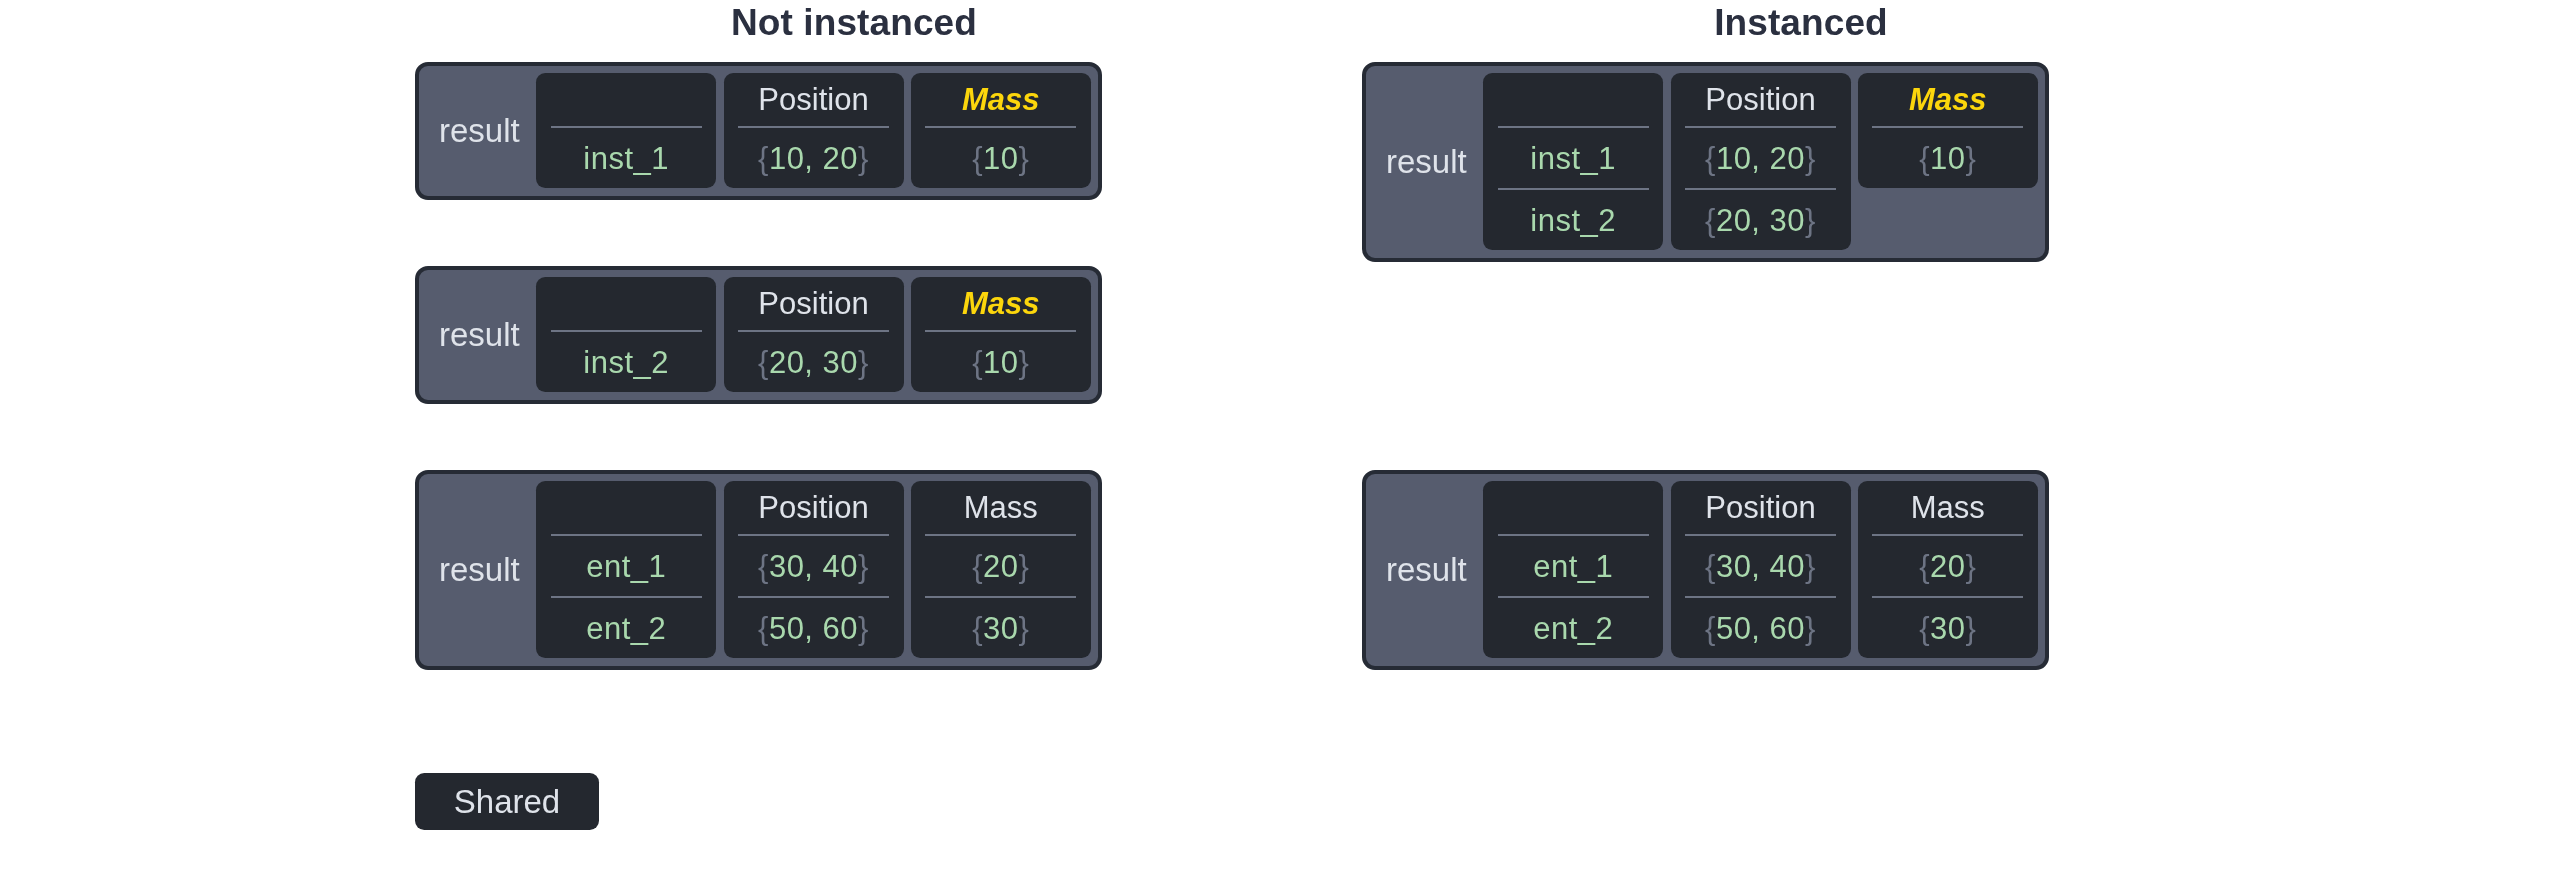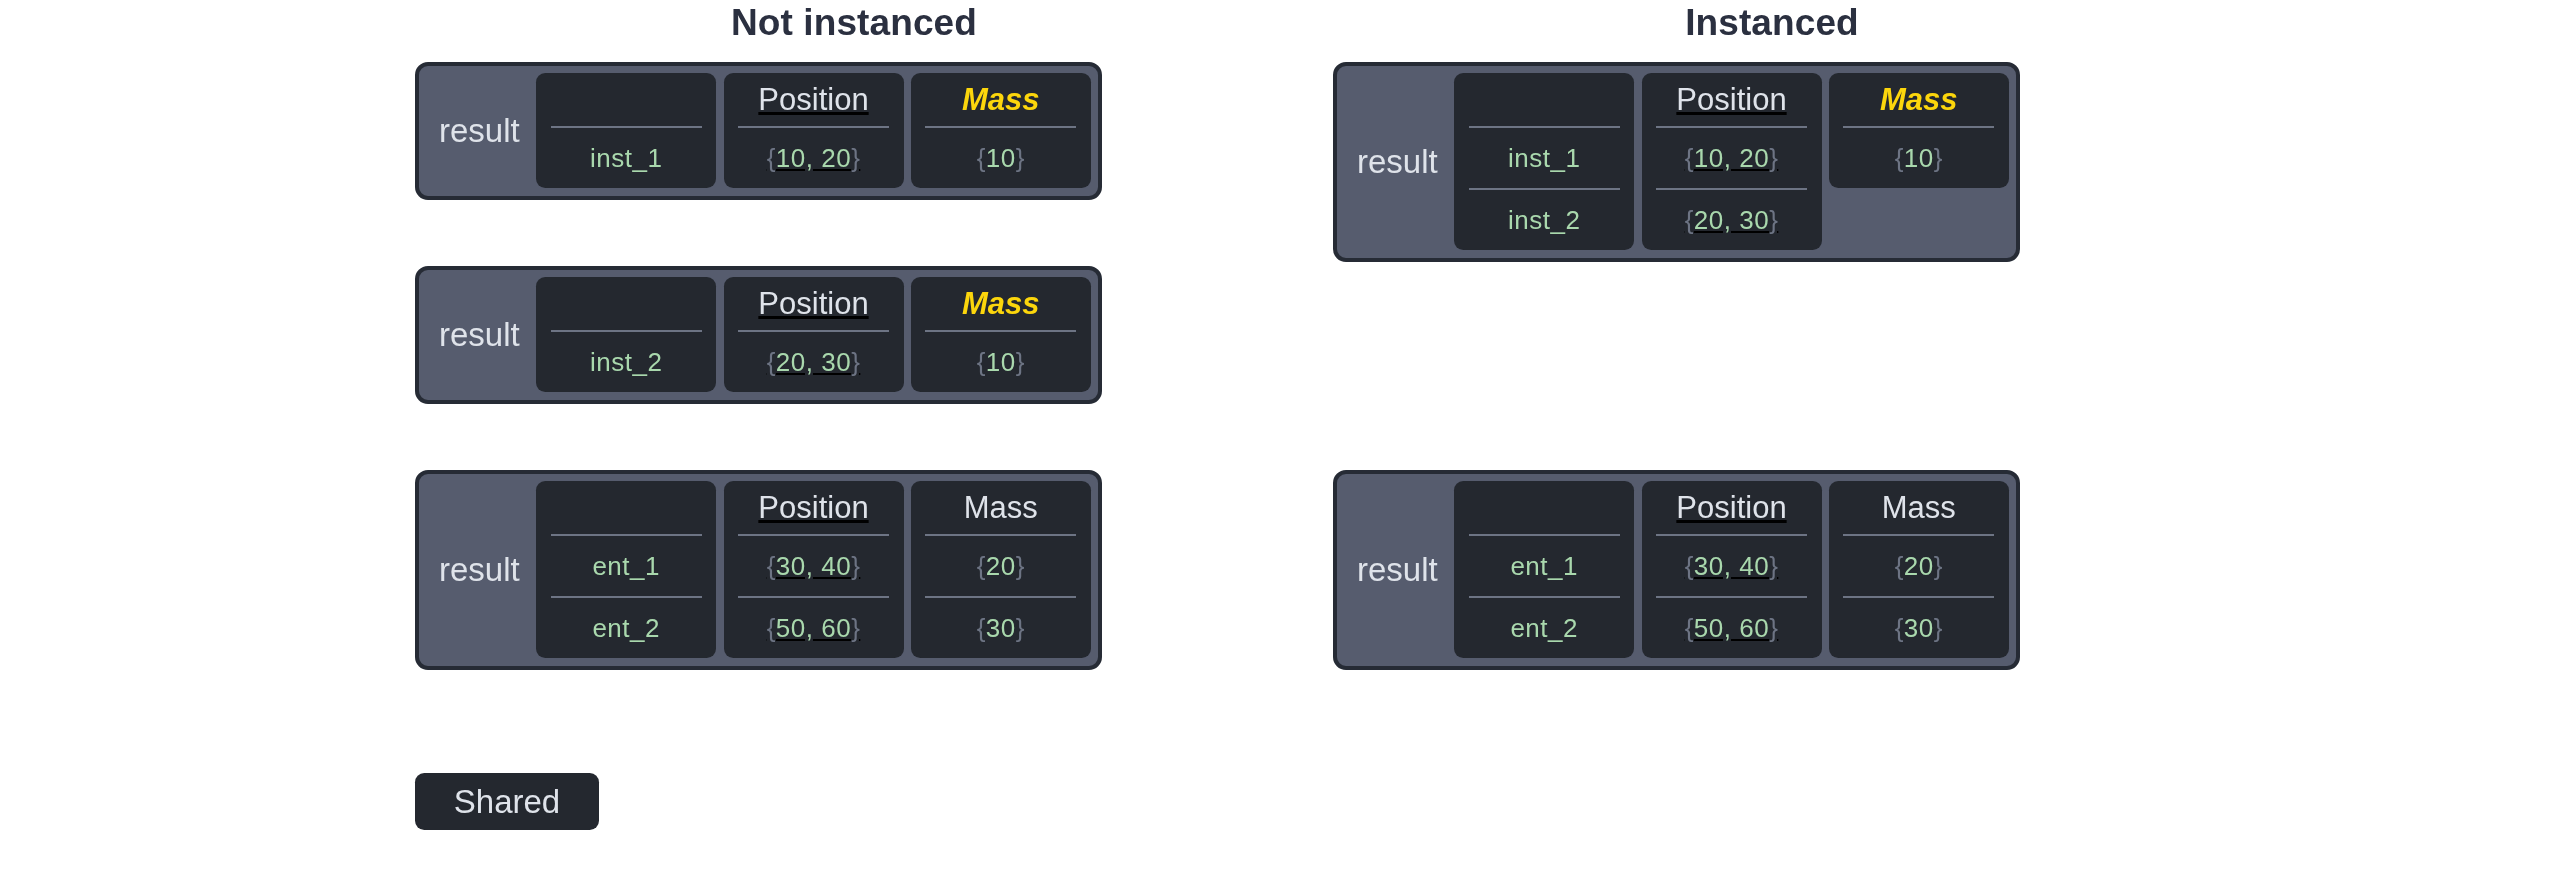--- a/index.html
+++ b/index.html
@@ -21,21 +21,21 @@
     top: 0;
     left: 0;
     width: 2576px;
     height: 777px;
   }
   .column {
     position: absolute;
     top: 0;
   }
   .column.left  { left: 415px;  width: 878px; }
-  .column.right { left: 1333px; width: 878px; }
+  .column.right { left: 1362px; width: 878px; }
 
   .col-title {
     text-align: center;
     font-size: 37px;
     font-weight: bold;
     color: #2b3040;
     letter-spacing: 0.1px;
     line-height: 42px;
     height: 42px;
     margin: 0;
@@ -84,21 +84,21 @@
 
   .comp-col {
     background: #24282f;
     border-radius: 9.2px;
     display: flex;
     flex-direction: column;
     box-sizing: border-box;
     overflow: hidden;
   }
   .comp-col.w-name { width: 180px; }
-  .comp-col.w-pos  { width: 180px; text-decoration: underline; }
+  .comp-col.w-pos  { width: 180px; }
   .comp-col.w-mass { width: 180px; }
 
   .comp-head {
     height: 53px;
     display: flex;
     align-items: center;
     justify-content: center;
     font-size: 31px;
     line-height: 1;
     color: #dfe3ea;
@@ -111,21 +111,21 @@
     color: #fcd60c;
     font-style: italic;
     font-weight: bold;
   }
 
   .comp-cell {
     height: 62px;
     display: flex;
     align-items: center;
     justify-content: center;
-    font-size: 26px;
+    font-size: 31px;
     line-height: 1;
     color: #a9d8ad;
     box-sizing: border-box;
     border-top: 2.8px solid #6d7484;
     margin: 0 14.7px;
     white-space: nowrap;
     letter-spacing: 0.5px;
   }
   .comp-cell .brace { color: #6d7484; }
 

